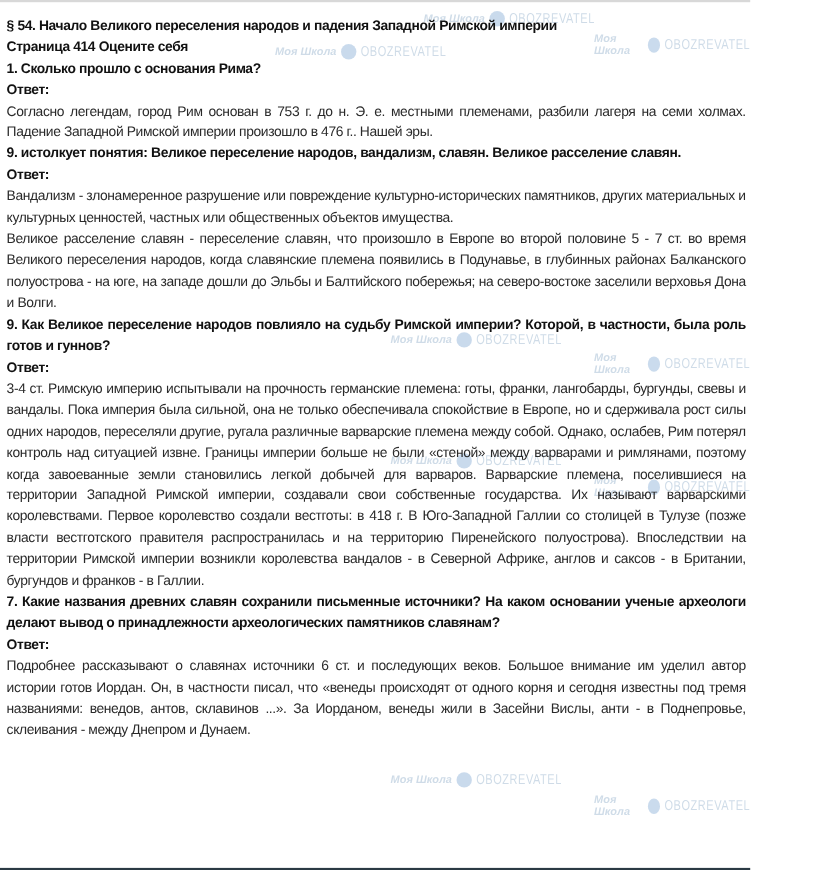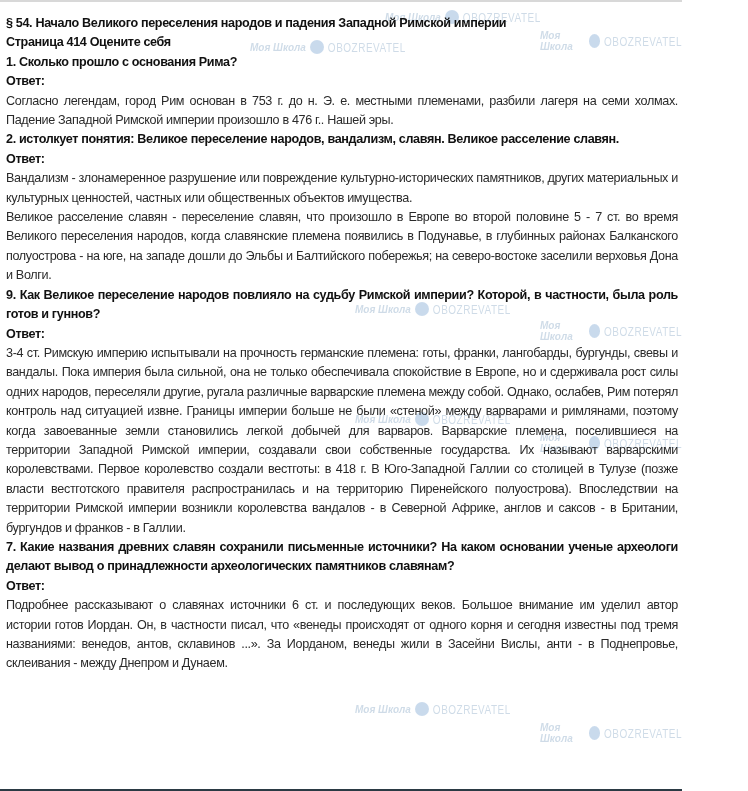--- a/index.html
+++ b/index.html
@@ -83,21 +83,21 @@
     <p class="h title">§ 54. Начало Великого переселения народов и падения Западной Римской империи</p>
     <p class="h">Страница 414 Оцените себя</p>
 
     <section>
       <p class="h">1. Сколько прошло с основания Рима?</p>
       <p class="h">Ответ:</p>
       <p>Согласно легендам, город Рим основан в 753 г. до н. Э. е. местными племенами, разбили лагеря на семи холмах. Падение Западной Римской империи произошло в 476 г.. Нашей эры.</p>
     </section>
 
     <section>
-      <p class="h">2. истолкует понятия: Великое переселение народов, вандализм, славян. Великое расселение славян.</p>
+      <p class="h">9. истолкует понятия: Великое переселение народов, вандализм, славян. Великое расселение славян.</p>
       <p class="h">Ответ:</p>
       <p>Вандализм - злонамеренное разрушение или повреждение культурно-исторических памятников, других материальных и</p>
       <p>культурных ценностей, частных или общественных объектов имущества.</p>
       <p>Великое расселение славян - переселение славян, что произошло в Европе во второй половине 5 - 7 ст. во время Великого переселения народов, когда славянские племена появились в Подунавье, в глубинных районах Балканского полуострова - на юге, на западе дошли до Эльбы и Балтийского побережья; на северо-востоке заселили верховья Дона и Волги.</p>
     </section>
 
     <section>
       <p class="h">9. Как Великое переселение народов повлияло на судьбу Римской империи? Которой, в частности, была роль готов и гуннов?</p>
       <p class="h">Ответ:</p>
       <p>3-4 ст. Римскую империю испытывали на прочность германские племена: готы, франки, лангобарды, бургунды, свевы и вандалы. Пока империя была сильной, она не только обеспечивала спокойствие в Европе, но и сдерживала рост силы одних народов, переселяли другие, ругала различные варварские племена между собой. Однако, ослабев, Рим потерял контроль над ситуацией извне. Границы империи больше не были «стеной» между варварами и римлянами, поэтому когда завоеванные земли становились легкой добычей для варваров. Варварские племена, поселившиеся на территории Западной Римской империи, создавали свои собственные государства. Их называют варварскими королевствами. Первое королевство создали вестготы: в 418 г. В Юго-Западной Галлии со столицей в Тулузе (позже власти вестготского правителя распространилась и на территорию Пиренейского полуострова). Впоследствии на территории Римской империи возникли королевства вандалов - в Северной Африке, англов и саксов - в Британии, бургундов и франков - в Галлии.</p>

